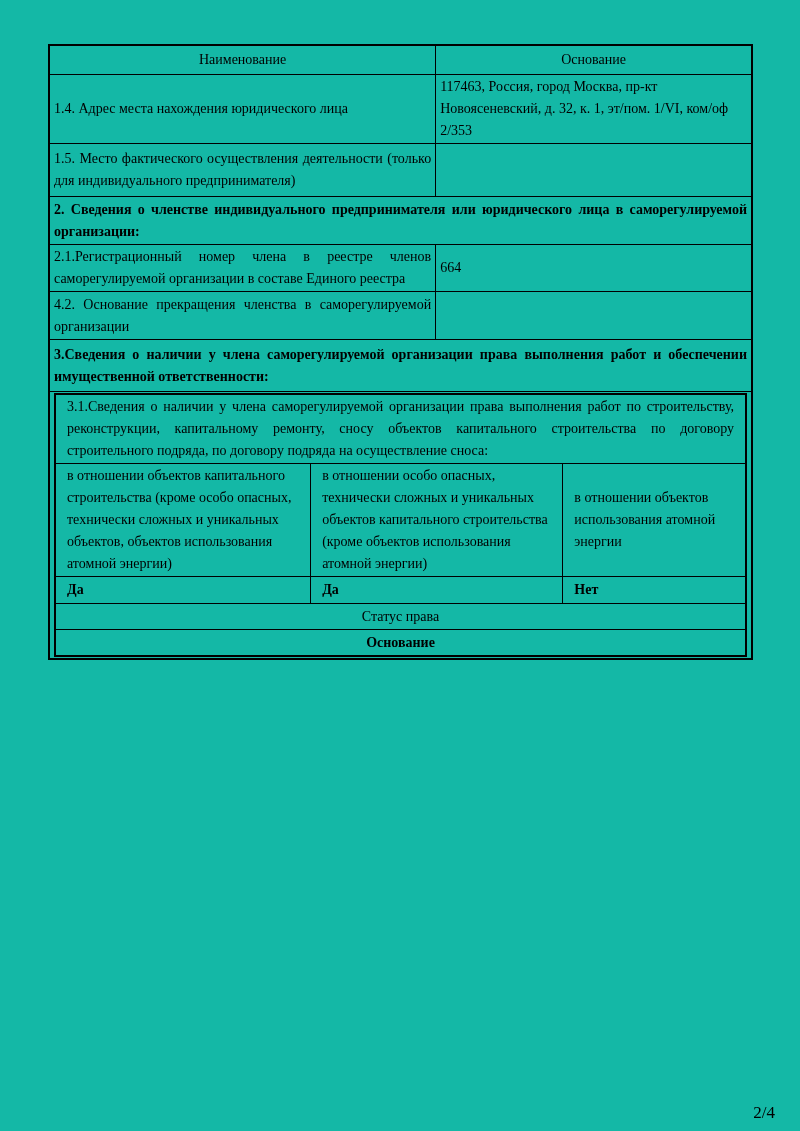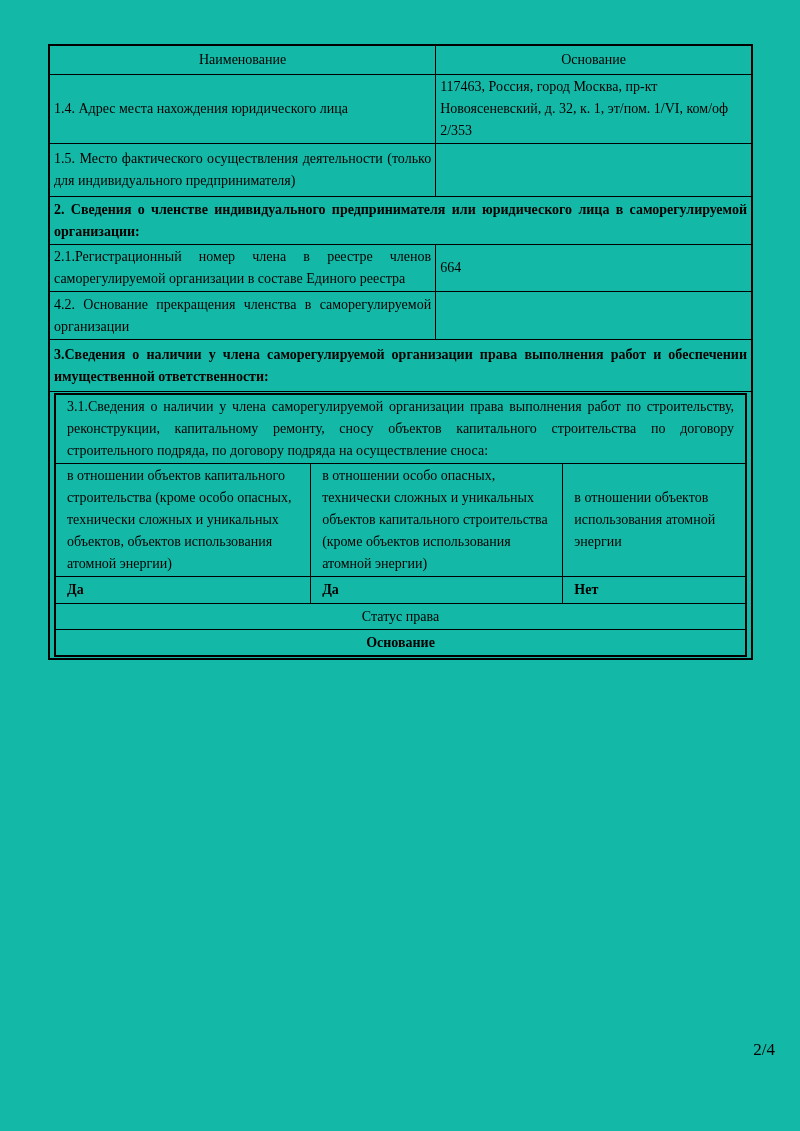--- a/index.html
+++ b/index.html
@@ -65,21 +65,21 @@
   }
   td.sub31-title { height: 66px; text-align: justify; }
   td.crit-cell   { height: 106px; vertical-align: middle; text-align: left; }
   td.val-cell    { height: 24px; font-weight: bold; }
   td.status-label-cell { height: 23px; text-align: center; }
   td.status-value-cell { height: 23px; text-align: center; font-weight: bold; }
 
   .page-number {
     position: absolute;
     right: 25px;
-    top: 1040px;
+    top: 1103px;
     font-size: 17px;
     line-height: 20px;
   }
 </style>
 </head>
 <body>
 
 <div class="page">
 
   <table class="outer">

